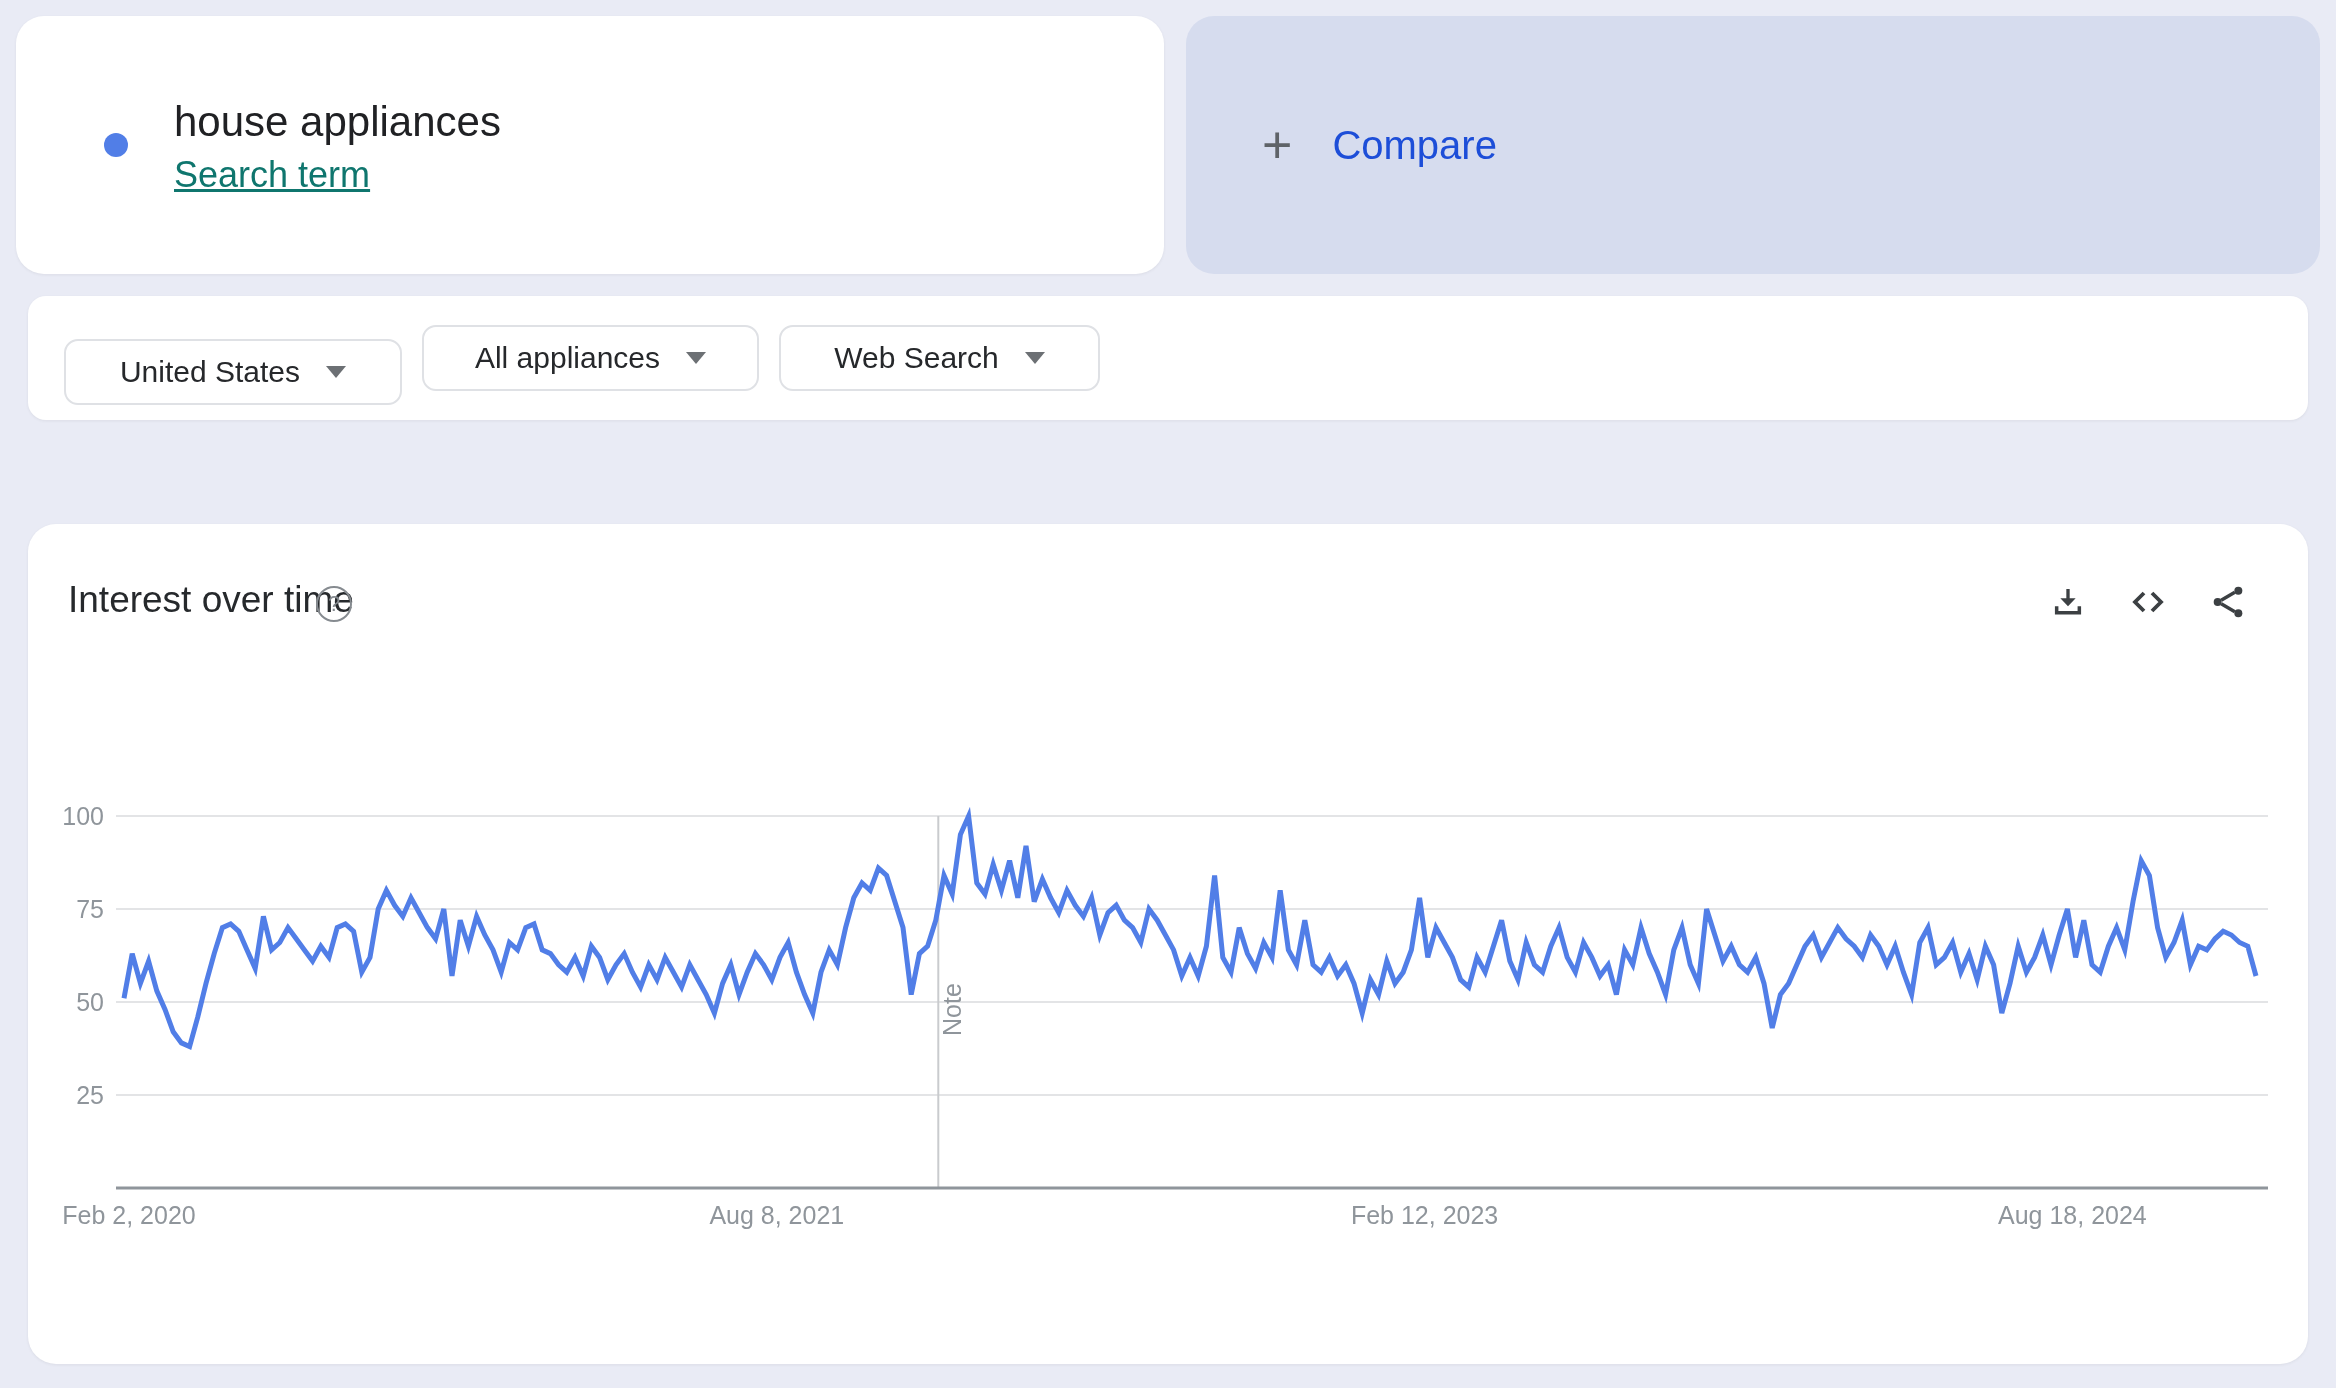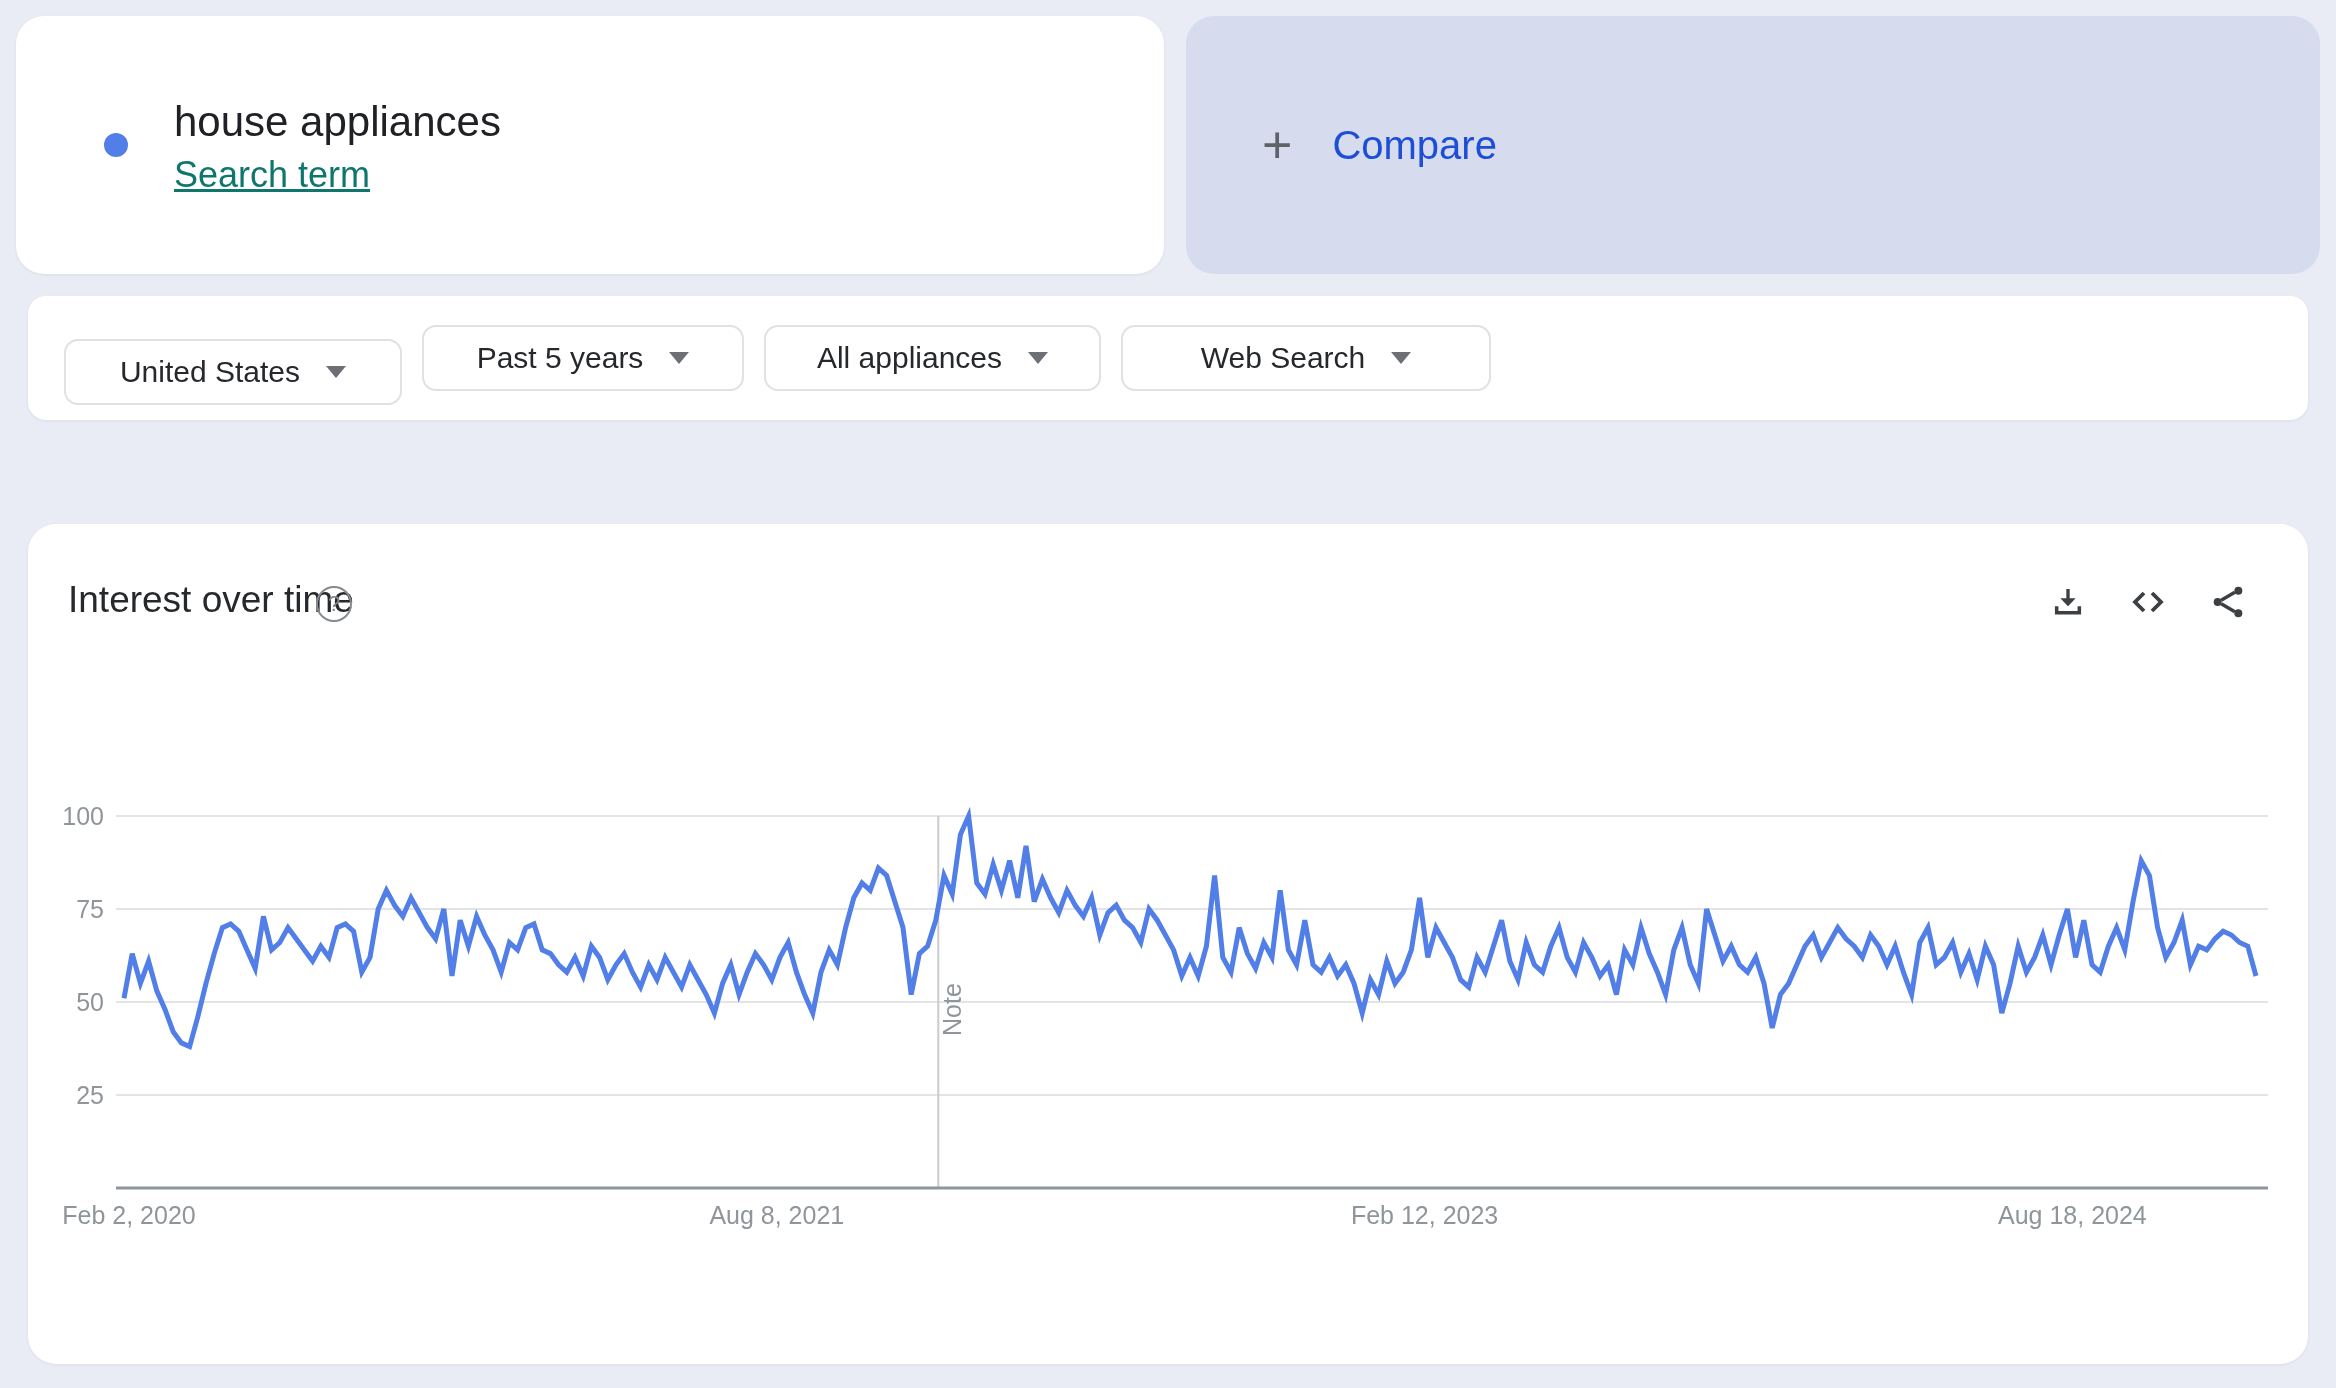--- a/index.html
+++ b/index.html
@@ -61,29 +61,25 @@
 <div class="abs compare-card">
   <span class="plus">+</span>
   <span class="compare-label">Compare</span>
 </div>
 
 <div class="abs filter-bar">
   <div class="dropdown" style="width:338px">
     <span class="dd-label">United States</span>
     <span class="caret"></span>
   </div>
-  <div class="dropdown" style="width:322px">
-    <span class="dd-label">Past 5 years</span>
-    <span class="caret"></span>
-  </div>
   <div class="dropdown" style="width:337px">
     <span class="dd-label">All appliances</span>
     <span class="caret"></span>
   </div>
-  <div class="dropdown" style="width:370px">
+  <div class="dropdown" style="width:321px">
     <span class="dd-label">Web Search</span>
     <span class="caret"></span>
   </div>
 </div>
 
 <div class="abs card chart-card">
   <div class="abs chart-title">Interest over time</div>
   <div class="abs help-icon">
     <span>?</span>
   </div>

